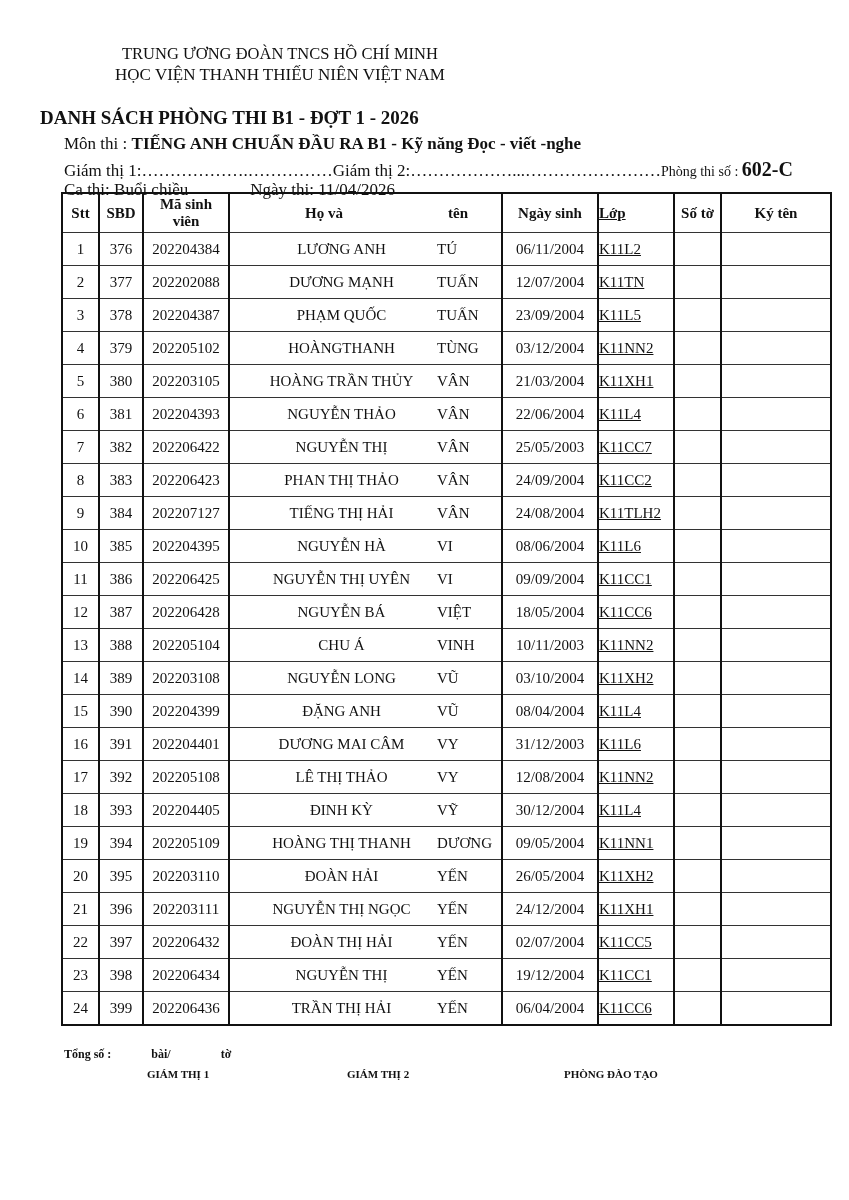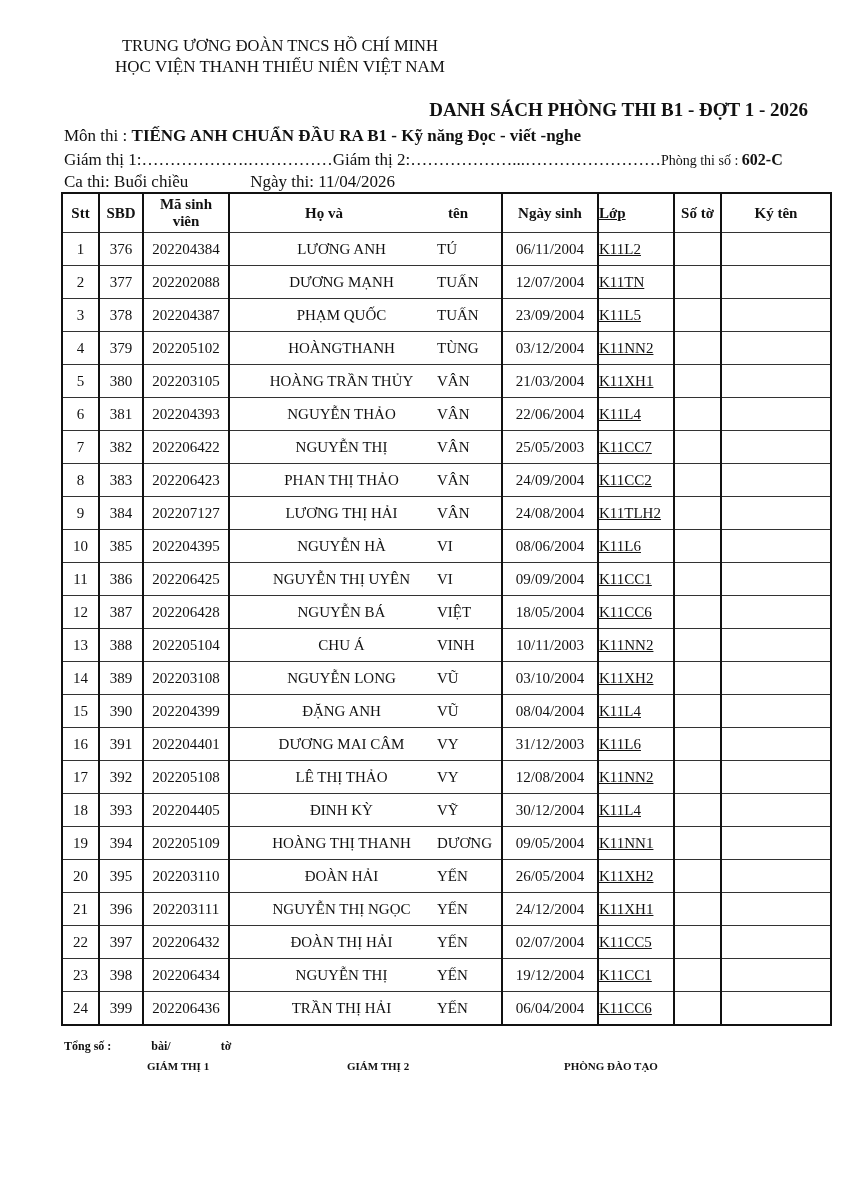--- a/index.html
+++ b/index.html
@@ -1,26 +1,26 @@
 <!DOCTYPE html>
 <html><head>
 <meta charset="utf-8">
 <style>
   html, body { margin:0; padding:0; background:#ffffff; }
   body { width:849px; height:1200px; position:relative; font-family:"Liberation Serif", serif; color:#111; overflow:hidden; }
-  .abs { position:absolute; white-space:nowrap; }
+  .abs { position:absolute; white-space:nowrap;margin-top:8px; }
   .org1 { left:0; width:560px; top:36px; text-align:center; font-size:16.5px; }
   .org2 { left:0; width:560px; top:57px; text-align:center; font-size:17px; font-weight:normal; }
-  .title { left:0; width:808px; top:99px; text-align:right; font-size:19px; font-weight:bold; padding-left:40px; box-sizing:border-box; }
+  .title { left:0; width:808px; top:99px; text-align:left; font-size:19px; font-weight:bold; padding-left:40px; box-sizing:border-box; }
   .line { left:64px; font-size:17px; }
   .subject { top:126px; }
   .subject b { font-weight:bold; }
   .proctors { top:150px; }
   .room-label { font-size:14px; }
-  .room-val { font-weight:bold; font-size:16px; }
+  .room-val { font-weight:bold; font-size:20px; }
   .session { top:172px; }
   .session .gap { display:inline-block; width:62px; }
   table.list { position:absolute; left:61px; top:192px; border-collapse:collapse; font-size:15px; }
   table.list th, table.list td { border:1px solid #333; padding:0; }
   table.list { border:2px solid #111; }
   table.list th { height:38px; font-weight:bold; font-size:15px; line-height:17px; }
   table.list td { height:32px; }
   .c-stt { width:35px; text-align:center; border-right:2px solid #111 !important; }
   .c-sbd { width:42px; text-align:center; border-right:2px solid #111 !important; }
   .c-msv { width:84px; text-align:center; border-right:2px solid #111 !important; }
@@ -201,21 +201,21 @@
         <td class="c-cls">K11CC2</td>
         <td class="c-sheets"></td>
         <td class="c-sign"></td>
       </tr>
       <tr>
         <td class="c-stt">9</td>
         <td class="c-sbd">384</td>
         <td class="c-msv">202207127</td>
         <td class="c-name">
           <div class="name-wrap">
-            <span class="ho">LƯƠNG THỊ HẢI</span>
+            <span class="ho">TIẾNG THỊ HẢI</span>
             <span class="ten">VÂN</span>
           </div>
         </td>
         <td class="c-dob">24/08/2004</td>
         <td class="c-cls">K11TLH2</td>
         <td class="c-sheets"></td>
         <td class="c-sign"></td>
       </tr>
       <tr>
         <td class="c-stt">10</td>

